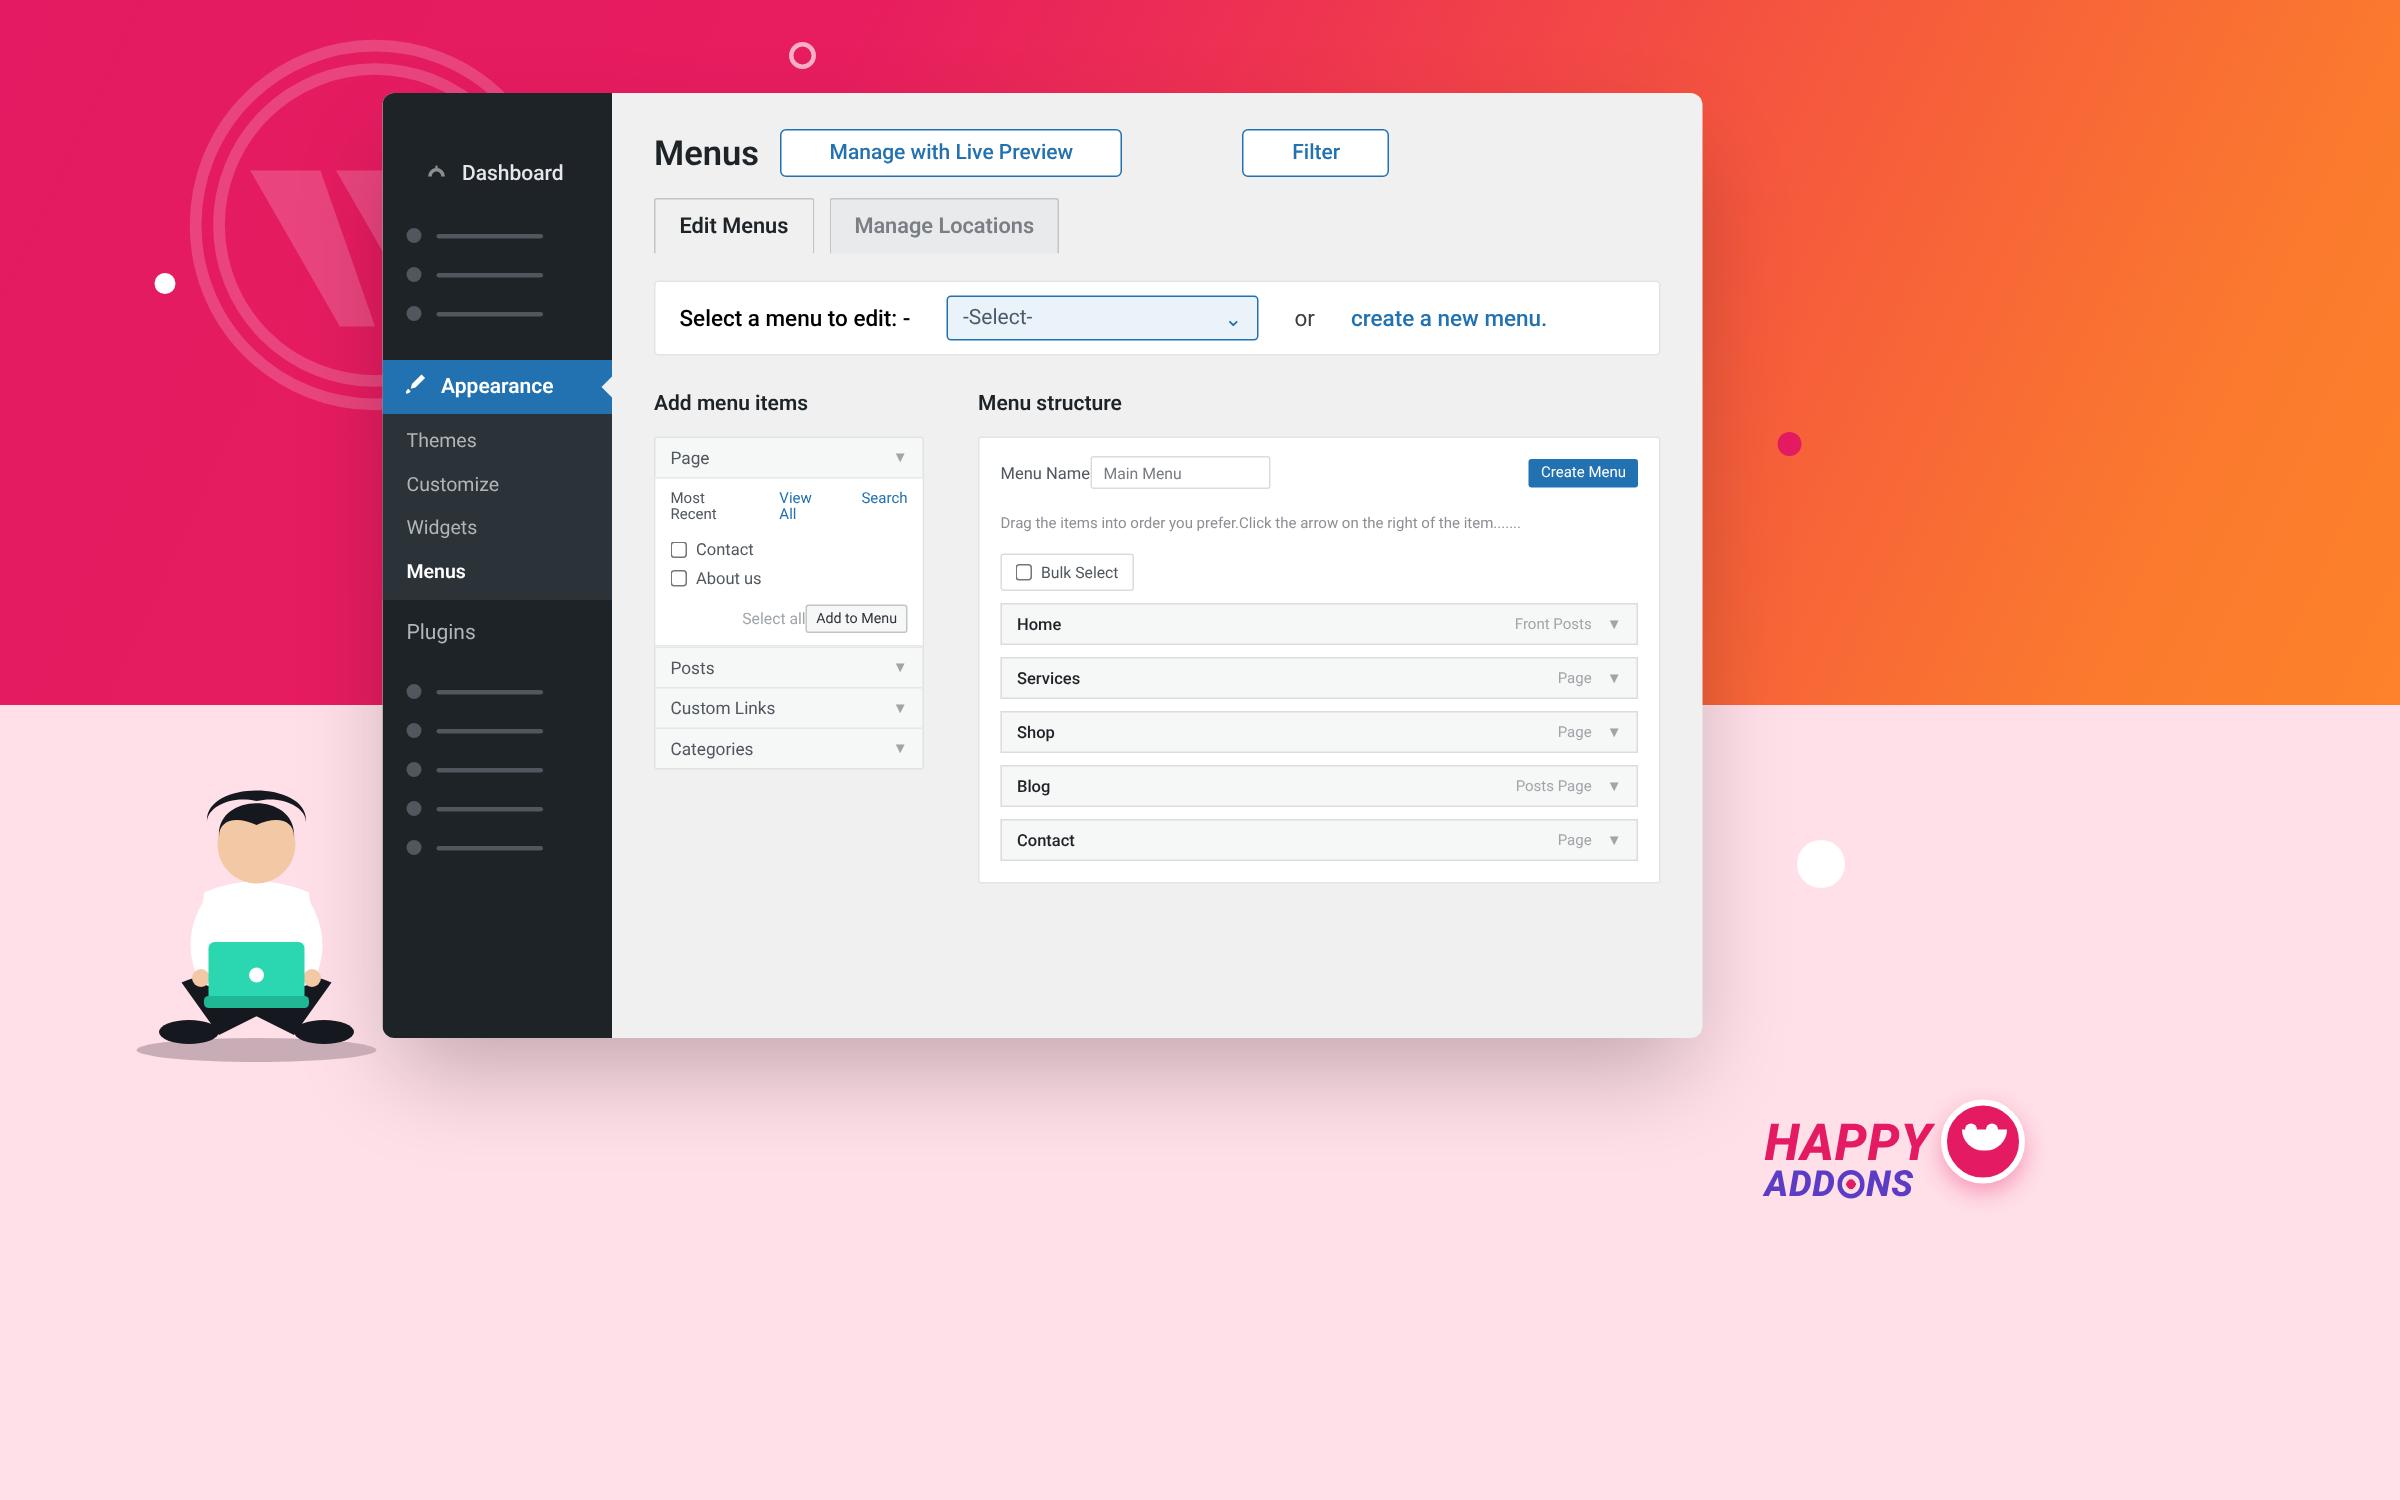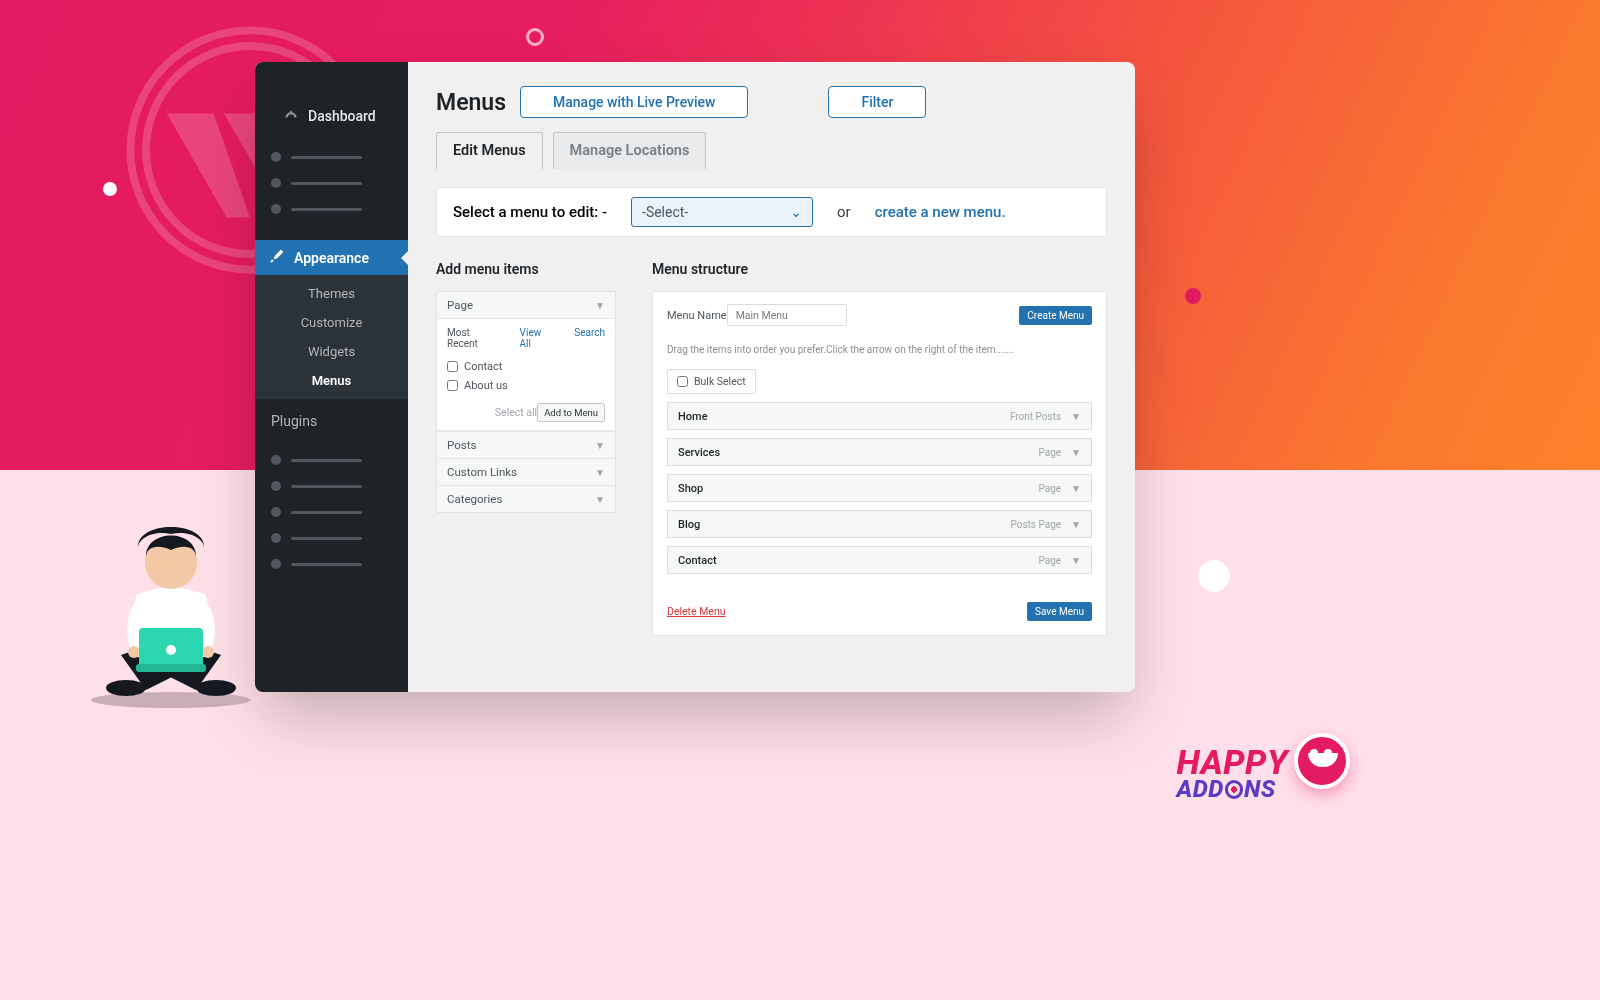--- a/index.html
+++ b/index.html
@@ -38,21 +38,21 @@
   }
   .nav-row.main { color: #e5e7ea; font-weight: 500; }
   .nav-row.main .icon { width: 16px; height: 16px; opacity: .8; }
   .nav-row.active {
     background: #2271b1; color: #fff; font-weight: 600; position: relative;
   }
   .nav-row.active::after {
     content: ""; position: absolute; right: -1px; top: 50%; transform: translateY(-50%);
     border: 8px solid transparent; border-right-color: #f0f0f1;
   }
-  .nav-sub { display:block; padding: 7px 16px 7px 16px; font-size: 13px; color: #b0b5b9; text-align: center; }
+  .nav-sub { display:block; padding: 7px 16px 7px 16px; font-size: 13px; color: #b0b5b9; }
   .nav-sub.sel { color: #fff; font-weight: 600; }
   .placeholder { display: flex; align-items: center; gap: 10px; padding: 8px 16px; }
   .placeholder .bullet { width: 10px; height: 10px; border-radius: 50%; background: #50575e; }
   .placeholder .bar { height: 3px; background: #50575e; border-radius: 2px; flex: 1; margin-right: 30px;}
   .sub-group { background: #2c3338; padding: 4px 0; }
 
   
   .main {
     flex: 1; padding: 24px 28px 20px; overflow: hidden;
   }
@@ -70,21 +70,21 @@
     border: 1px solid #c3c4c7; border-bottom: none; border-radius: 2px 2px 0 0;
     background: #e9eaeb; color: #7a7f85;
   }
   .tab.active { background: #f0f0f1; color: #1d2327; }
 
   .select-bar {
     background: #fff; border: 1px solid #e3e4e6; border-radius: 3px;
     padding: 9px 16px; display: flex; align-items: center; gap: 24px; font-size: 15px;
   }
   .select-bar .sel {
-    width: 182px; height: 30px; border: 1.5px solid #2271b1; border-radius: 3px;
+    width: 208px; height: 30px; border: 1.5px solid #2271b1; border-radius: 3px;
     background: #eaf2fa; display: flex; align-items: center; justify-content: space-between;
     padding: 0 10px; color: #4b5a68; font-size: 14px;
   }
   .select-bar .or { color: #3a3d42; }
   .select-bar a { color: #2271b1; text-decoration: none; font-weight: 500; }
 
   .cols {
     display: flex; gap: 36px; margin-top: 24px;
   }
   .col-l { width: 180px; }
@@ -370,24 +370,20 @@
               </span>
           </div>
           <div class="mi">
             <span class="l">Contact</span>
             <span class="r">
                 <span>Page</span>
                 <span class="chev">▼</span>
               </span>
           </div>
 
-          <div class="foot">
-            <a href="#" class="del">Delete Menu</a>
-            <button class="btn-primary">Save Menu</button>
-          </div>
         </div>
       </div>
 
     </div>
   </section>
 </div>
 
 <div class="person">
   <svg viewBox="0 0 190 210">
     <ellipse cx="95" cy="200" rx="80" ry="8" fill="#c9adb6"></ellipse>

